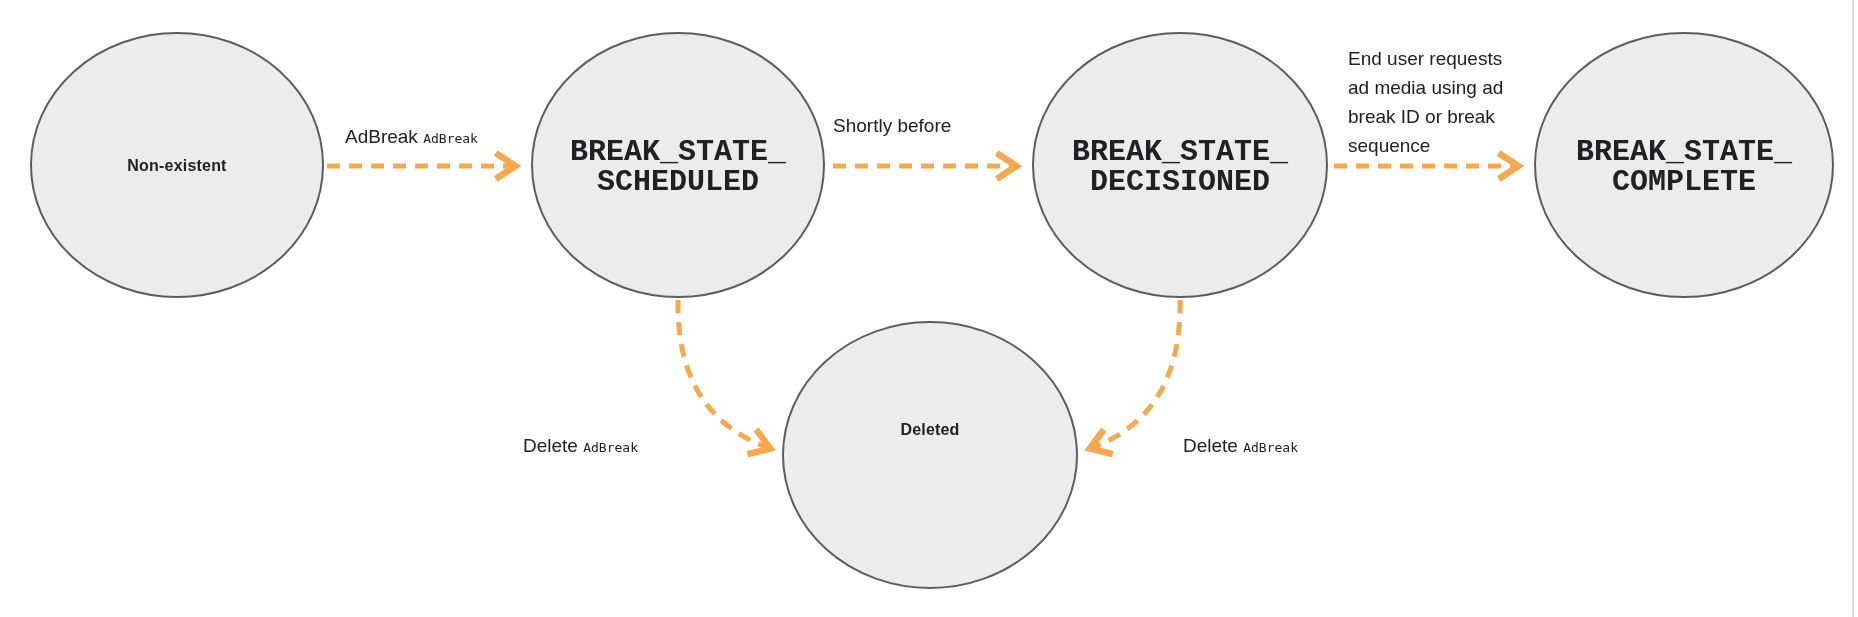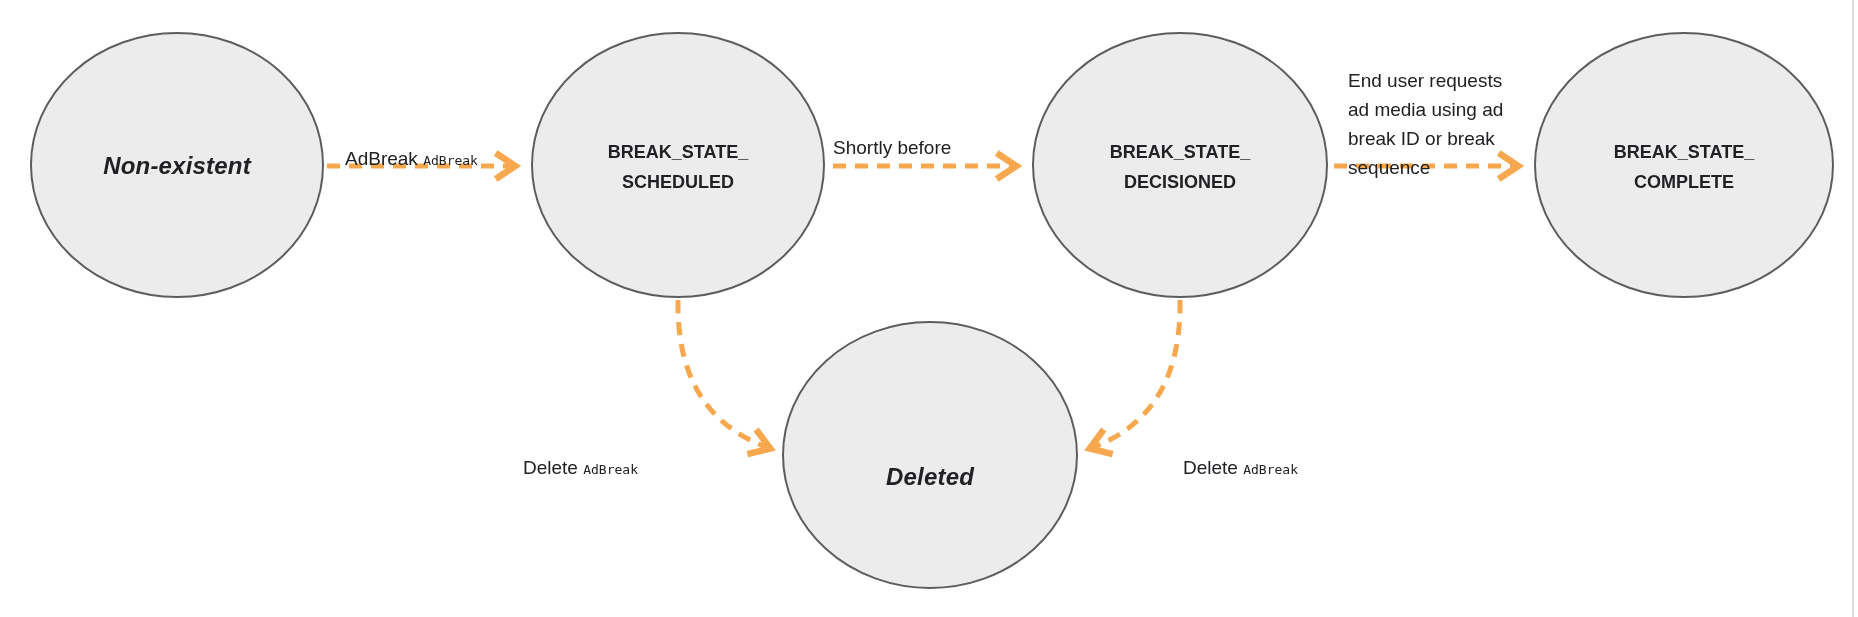--- a/index.html
+++ b/index.html
@@ -7,30 +7,30 @@
     position:relative;
     width:1858px;height:617px;
     background:#ffffff;
     overflow:hidden;
     font-family:"Liberation Sans", sans-serif;
     color:#202124;
   }
   #edges-svg{position:absolute;left:0;top:0;width:1858px;height:617px;}
   .node-ellipse{fill:#ececec;stroke:#5b5e61;stroke-width:2;}
   .edge-path{fill:none;stroke:#f7a74d;stroke-width:5;stroke-dasharray:13 9;}
-  .label{position:absolute;font-size:19px;line-height:26px;white-space:pre-line;margin-top:22px;}
+  .label{position:absolute;font-size:19px;line-height:26px;white-space:pre-line;}
   .mono{font-family:"DejaVu Sans Mono", monospace;font-size:13px;}
   .node-label{
     position:absolute;transform:translate(-50%,-50%);
     text-align:center;font-weight:bold;white-space:pre-line;
   }
-  .node-label.plain{font-size:24px;line-height:30px;letter-spacing:0.2px;font-style:italic;}
+  .node-label.plain{font-size:16px;line-height:30px;letter-spacing:0.2px;}
   .node-label.code{
-    font-family:Liberation Sans, sans-serif;
-    font-size:18px;line-height:30px;
+    font-family:Liberation Mono, monospace;
+    font-size:30px;line-height:30px;
   }
   .enduser{line-height:29px;}
   .right-border{
     position:absolute;top:0;bottom:0;width:2px;background:#dcdcdc;
   }
 </style>
 </head>
 <body>
 
 <div id="stage">
@@ -55,21 +55,21 @@
     <path class="edge-path" d="M 1180,300 Q 1182,415 1091,448" marker-end="url(#chev)"></path>
   </svg>
 
   <div class="node-label plain" style="left:177px;top:166px;">Non-existent</div>
   <div class="node-label code" style="left:678px;top:167px;">BREAK_STATE_
 SCHEDULED</div>
   <div class="node-label code" style="left:1180px;top:167px;">BREAK_STATE_
 DECISIONED</div>
   <div class="node-label code" style="left:1684px;top:167px;">BREAK_STATE_
 COMPLETE</div>
-  <div class="node-label plain" style="left:930px;top:477px;">Deleted</div>
+  <div class="node-label plain" style="left:930px;top:430px;">Deleted</div>
 
   <div class="label" style="left:345px;top:98px;">
     <span>AdBreak </span><span class="mono">AdBreak</span>
   </div>
 
   <div class="label" style="left:833px;top:87px;">
     <div>Shortly before</div>
   </div>
 
   <div class="label enduser" style="left:1348px;top:44px;">End user requests

